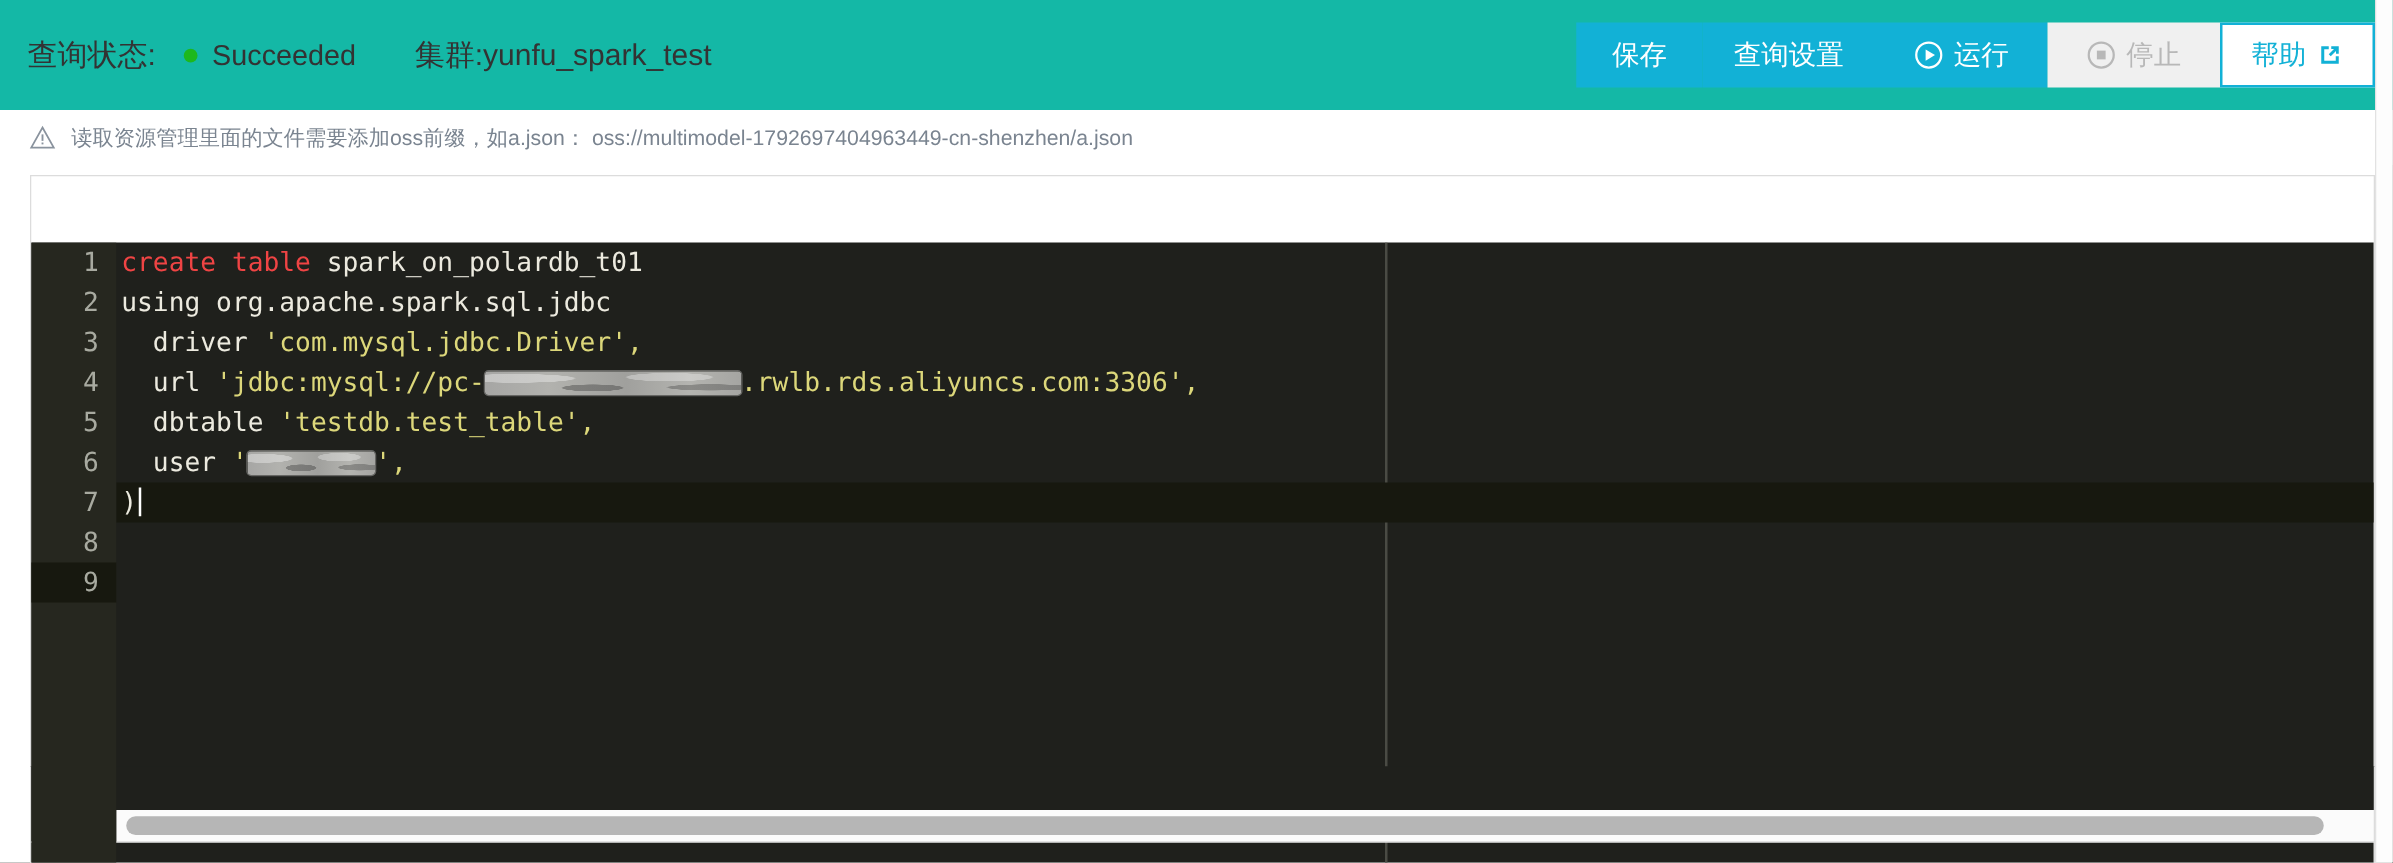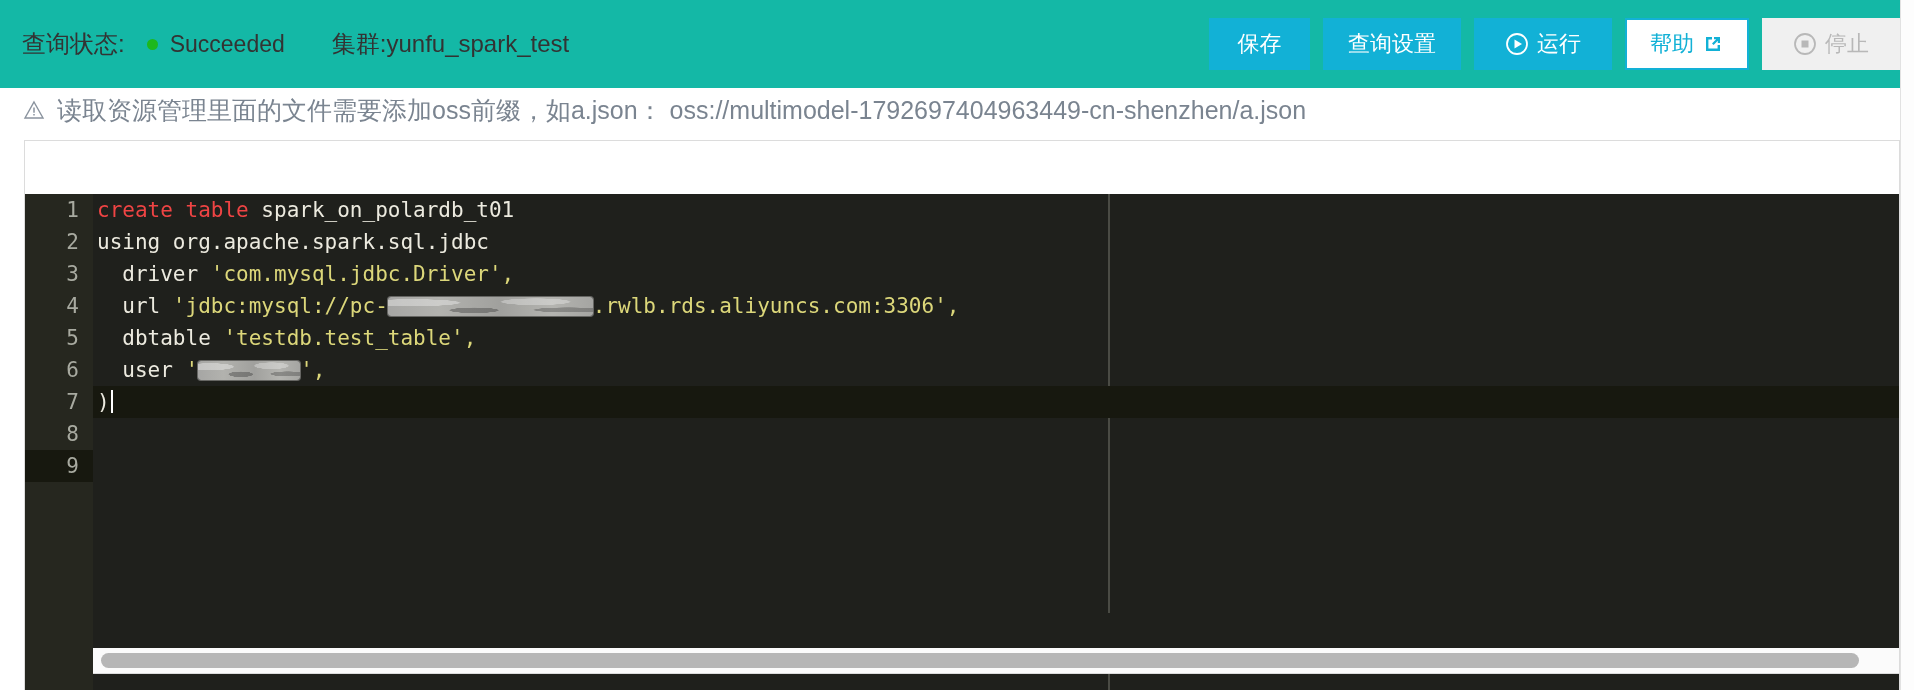--- a/index.html
+++ b/index.html
@@ -48,21 +48,20 @@
     margin-left: 47px;
     white-space: nowrap;
   }
 
   .btn-group {
     position: absolute;
     right: 14px;
     top: 18px;
     display: flex;
     align-items: flex-start;
-    gap: 13px;
   }
   .btn {
     height: 52px;
     min-width: 101px;
     padding: 0 22px;
     border: none;
     background: #12b1d6;
     color: #ffffff;
     font-size: 22px;
     font-family: "Liberation Sans", sans-serif;
@@ -91,21 +90,21 @@
   
   .warn-row {
     height: 44px;
     display: flex;
     align-items: center;
     padding-left: 23px;
     background: #ffffff;
   }
   .warn-icon { margin-right: 12px; display: flex; align-items: center; }
   .warn-text {
-    font-size: 25px;
+    font-size: 17px;
     color: #7a8490;
     white-space: nowrap;
   }
 
   
   .panel {
     margin: 8px 14px 0 24px;
     border: 1px solid #dcdcdc;
     border-bottom: none;
     background: #ffffff;
@@ -274,38 +273,38 @@
     <button class="btn wide">
       <span class="ico">
         <svg width="24" height="24" viewBox="0 0 24 24">
           <circle cx="12" cy="12" r="10" fill="none" stroke="#ffffff" stroke-width="1.8"></circle>
           <path d="M9.5 7.5 L17 12 L9.5 16.5 Z" fill="#ffffff"></path>
         </svg>
       </span>
       <span>运行</span>
     </button>
 
+    <button class="btn wide disabled">
+      <span class="ico">
+        <svg width="24" height="24" viewBox="0 0 24 24">
+          <circle cx="12" cy="12" r="10" fill="none" stroke="#b8b8b8" stroke-width="1.8"></circle>
+          <rect x="8.5" y="8.5" width="7" height="7" fill="#b8b8b8"></rect>
+        </svg>
+      </span>
+      <span>停止</span>
+    </button>
+
     <button class="btn ghost">
       <span>帮助</span>
       <span class="ico">
         <svg width="22" height="22" viewBox="0 0 22 22">
           <path d="M4 4 H10 V6.4 H6.4 V15.6 H15.6 V12 H18 V18 H4 Z" fill="#12b1d6"></path>
           <path d="M12 4 H18 V10 H15.8 V7.8 L11.6 12 L10 10.4 L14.2 6.2 H12 Z" fill="#12b1d6"></path>
         </svg>
       </span>
-    </button>
-
-    <button class="btn wide disabled">
-      <span class="ico">
-        <svg width="24" height="24" viewBox="0 0 24 24">
-          <circle cx="12" cy="12" r="10" fill="none" stroke="#b8b8b8" stroke-width="1.8"></circle>
-          <rect x="8.5" y="8.5" width="7" height="7" fill="#b8b8b8"></rect>
-        </svg>
-      </span>
-      <span>停止</span>
     </button>
 
   </div>
 </div>
 
 <div class="warn-row">
   <span class="warn-icon">
     <svg width="22" height="22" viewBox="0 0 22 22">
       <path d="M11 3 L20 19 H2 Z" fill="none" stroke="#8a939e" stroke-width="1.4"></path>
       <rect x="10.25" y="8.5" width="1.5" height="5.2" fill="#8a939e"></rect>

